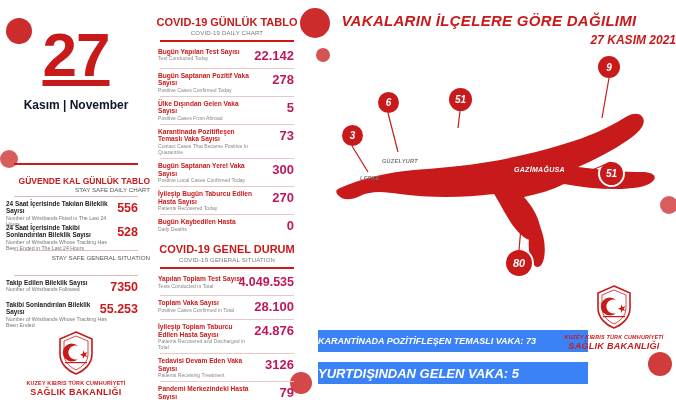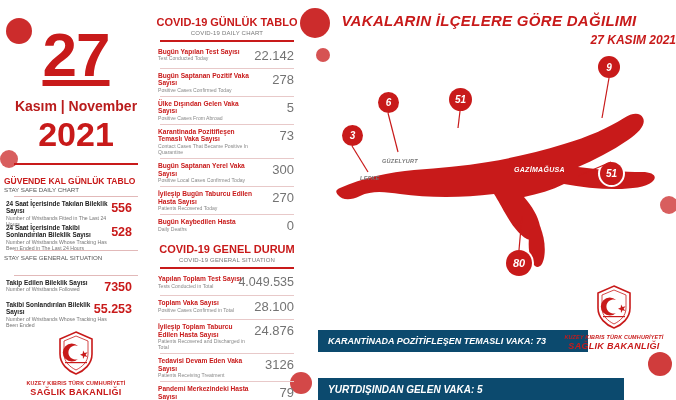--- a/index.html
+++ b/index.html
@@ -17,65 +17,65 @@
 
   
   .left-panel { position:absolute; left:0; top:0; width:152px; height:400px; }
   .big-number {
     position:absolute; left:0; top:26px; width:152px;
     text-align:center; color:#c81a1a; font-weight:bold;
     font-size:62px; line-height:58px; letter-spacing:-1px;text-decoration:underline;
   }
   .month {
     position:absolute; left:0; top:98px; width:152px; text-align:center;
-    color:#b91c1c; font-weight:bold; font-size:14px;
+    color:#0f172a; font-weight:bold; font-size:12px;
   }
   .year {
     position:absolute; left:0; top:116px; width:152px; text-align:center;
     color:#c81a1a; font-weight:bold; font-size:34px; line-height:36px;
   }
   .l-sep { position:absolute; left:14px; width:124px; height:2px; background:#c81a1a; }
 
-  .lblock { position:absolute; left:4px; width:146px; text-align:left; }
+  .lblock { position:absolute; left:4px; width:146px; text-align:right; }
   .lblock .bt { color:#c81a1a; font-weight:bold; font-size:8.5px; line-height:10px; }
   .lblock .bs { color:#555; font-size:6.2px; line-height:7.5px; }
   .lrow { position:absolute; left:4px; width:146px; }
   .lrow .ltxt { position:absolute; left:2px; top:0; width:104px; }
   .lrow .ltxt .t1 { color:#222; font-size:6.4px; font-weight:bold; line-height:7.4px; }
   .lrow .ltxt .t2 { color:#777; font-size:5.2px; line-height:6px; }
-  .lrow .lval { position:absolute; right:18px; top:1px; color:#c81a1a; font-weight:bold; font-size:12.5px; }
+  .lrow .lval { position:absolute; right:12px; top:1px; color:#c81a1a; font-weight:bold; font-size:12.5px; }
 
   
   .center { position:absolute; left:152px; top:0; width:150px; height:306px; }
   .c-title { text-align:center; color:#c81a1a; font-weight:bold; font-size:11px; line-height:13px; }
   .c-sub { text-align:center; color:#777; font-size:6px; line-height:8px; letter-spacing:.2px; }
   .c-hr { height:1.5px; background:#c81a1a; margin:3px 8px 4px 8px; }
   .crow { position:relative; min-height:21px; padding:2px 0 2px 2px; }
   .crow .ct { color:#c81a1a; font-weight:bold; font-size:6.6px; line-height:7.6px; width:96px; }
   .crow .cs { color:#888; font-size:5.1px; line-height:6px; width:96px; }
-  .crow .cv { position:absolute; right:4px; top:2px; color:#737373; font-weight:normal; font-size:13px; }
+  .crow .cv { position:absolute; right:4px; top:2px; color:#be185d; font-weight:bold; font-size:13px; }
   .crow.big .cv { font-size:12.5px; }
   .c-line { height:1px; background:#e8c9c9; margin:1px 4px; }
 
   
   .right { position:absolute; left:302px; top:0; width:374px; height:400px;font-style:italic; }
   .map-title { text-align:center; color:#c81a1a; font-weight:bold; font-size:15px; margin-top:12px; letter-spacing:.3px; }
   .map-date { text-align:right; color:#c81a1a; font-weight:bold; font-size:12px; margin-top:4px; }
 
   .bubble {
     position:absolute; background:#c81a1a; color:#fff; border-radius:50%;
     display:flex; align-items:center; justify-content:center;
     font-weight:bold; font-size:10px; box-shadow:0 0 0 2px #fff;
   }
   .maplabel { position:absolute; color:#fff; font-weight:bold; font-size:7px; letter-spacing:.3px; }
   .maplabel.dark { color:#777; }
 
   .redbar {
-    position:absolute; background:#0c4a6e; color:#fff; font-weight:bold;
-    display:flex; align-items:center; padding-left:10px;
+    position:absolute; background:#3b82f6; color:#fff; font-weight:bold;
+    display:flex; align-items:center; 
   }
 
   
   .emblem-wrap { position:absolute; text-align:center; }
   .emblem-name { color:#c81a1a; font-weight:bold; font-size:5.4px; line-height:7px; letter-spacing:.2px; }
   .emblem-dept { color:#c81a1a; font-weight:bold; font-size:9px; line-height:11px; letter-spacing:.3px; }
   .crest { width:40px; height:46px; margin:0 auto; }
 </style>
 </head>
 <body>
@@ -87,21 +87,20 @@
   <div class="virus" style="left:300px; top:8px; width:30px; height:30px;"></div>
   <div class="virus" style="left:316px; top:48px; width:14px; height:14px; opacity:.75;"></div>
   <div class="virus" style="left:290px; top:372px; width:22px; height:22px; opacity:.8;"></div>
   <div class="virus" style="left:660px; top:196px; width:18px; height:18px; opacity:.7;"></div>
   <div class="virus" style="left:648px; top:352px; width:24px; height:24px; opacity:.85;"></div>
 
   <div class="left-panel">
 
     <div class="big-number">27</div>
     <div class="month">Kasım | November</div>
-    <div class="year">2021</div>
 
     <div class="l-sep" style="top:163px;"></div>
 
     <div class="lblock" style="top:176px;">
       <div class="bt">GÜVENDE KAL GÜNLÜK TABLO</div>
       <div class="bs">STAY SAFE DAILY CHART</div>
     </div>
     <div class="l-sep" style="top:196px; height:1px; background:#e2b9b9;"></div>
 
     <div class="lrow" style="top:200px; height:22px;">
@@ -291,21 +290,21 @@
     </svg>
 
     <div class="maplabel" style="left:145px; top:130px;">GİRNE</div>
     <div class="maplabel" style="left:270px; top:126px;">İSKELE</div>
     <div class="maplabel" style="left:145px; top:152px;">LEFKOŞA</div>
     <div class="maplabel" style="left:212px; top:166px;">GAZİMAĞUSA</div>
     <div class="maplabel dark" style="left:80px; top:158px; font-size:5.5px;">GÜZELYURT</div>
     <div class="maplabel dark" style="left:58px; top:175px; font-size:5.5px;">LEFKE</div>
 
     <div class="redbar" style="left:16px; top:330px; width:270px; height:22px; font-size:9px;">KARANTİNADA POZİTİFLEŞEN TEMASLI VAKA: 73</div>
-    <div class="redbar" style="left:16px; top:362px; width:306px; height:22px; font-size:10px;margin-top:16px;">YURTDIŞINDAN GELEN VAKA: 5</div>
+    <div class="redbar" style="left:16px; top:362px; width:270px; height:22px; font-size:13px;">YURTDIŞINDAN GELEN VAKA: 5</div>
 
     <div class="emblem-wrap" style="left:252px; top:284px; width:120px;">
       <svg class="crest" viewBox="0 0 40 46">
         <path d="M20 2 L36 9 V24 C36 34 28 41 20 44 C12 41 4 34 4 24 V9 Z" fill="none" stroke="#c81a1a" stroke-width="1.6"></path>
         <path d="M20 6 L32 11 V24 C32 32 26 37 20 40 C14 37 8 32 8 24 V11 Z" fill="#fff" stroke="#c81a1a" stroke-width=".8"></path>
         <path d="M22 16 a7 7 0 1 0 0 13 a9 9 0 1 1 0 -13 z" fill="#c81a1a"></path>
         <path d="M27 20.5 l1.6 2.6 3-0.8 -2 2.4 2 2.4 -3-0.8 -1.6 2.6 -0.2-3 -2.8-1.2 2.8-1.2z" fill="#c81a1a"></path>
         <rect x="9" y="32" width="22" height="1.2" fill="#c81a1a"></rect>
       </svg>
       <div class="emblem-name">KUZEY KIBRIS TÜRK CUMHURİYETİ</div>

